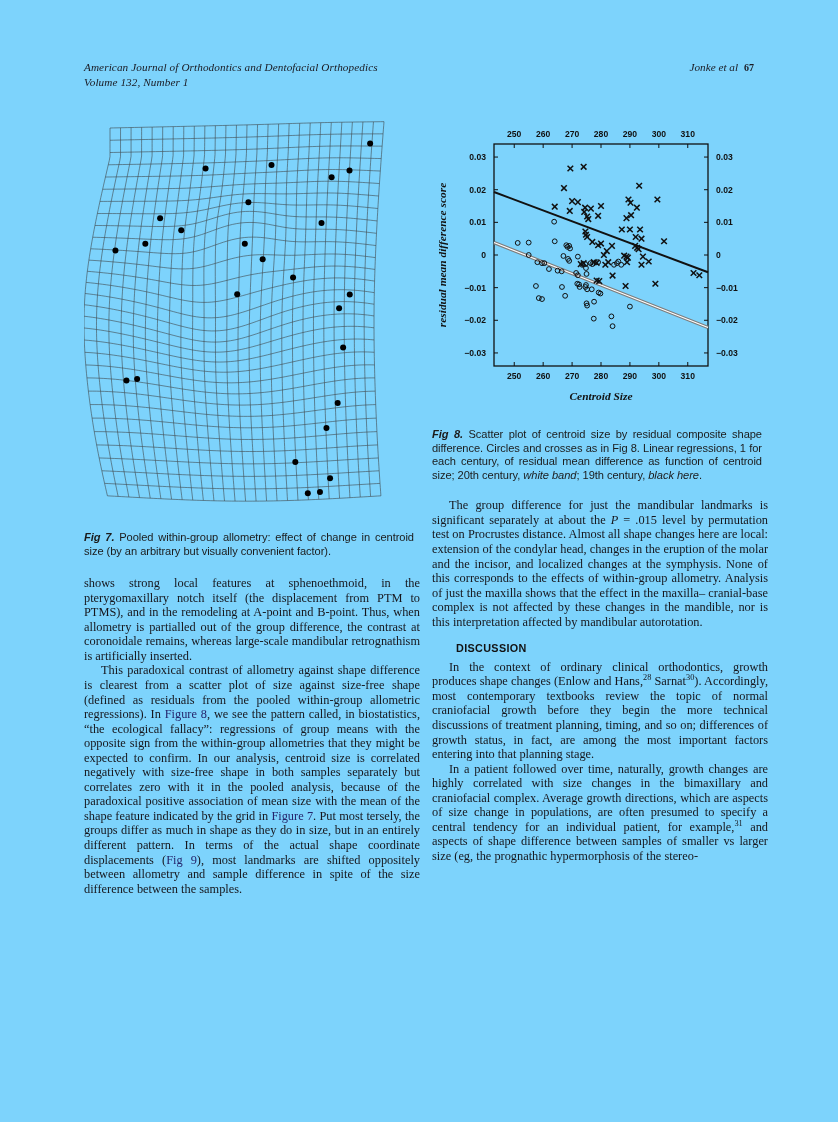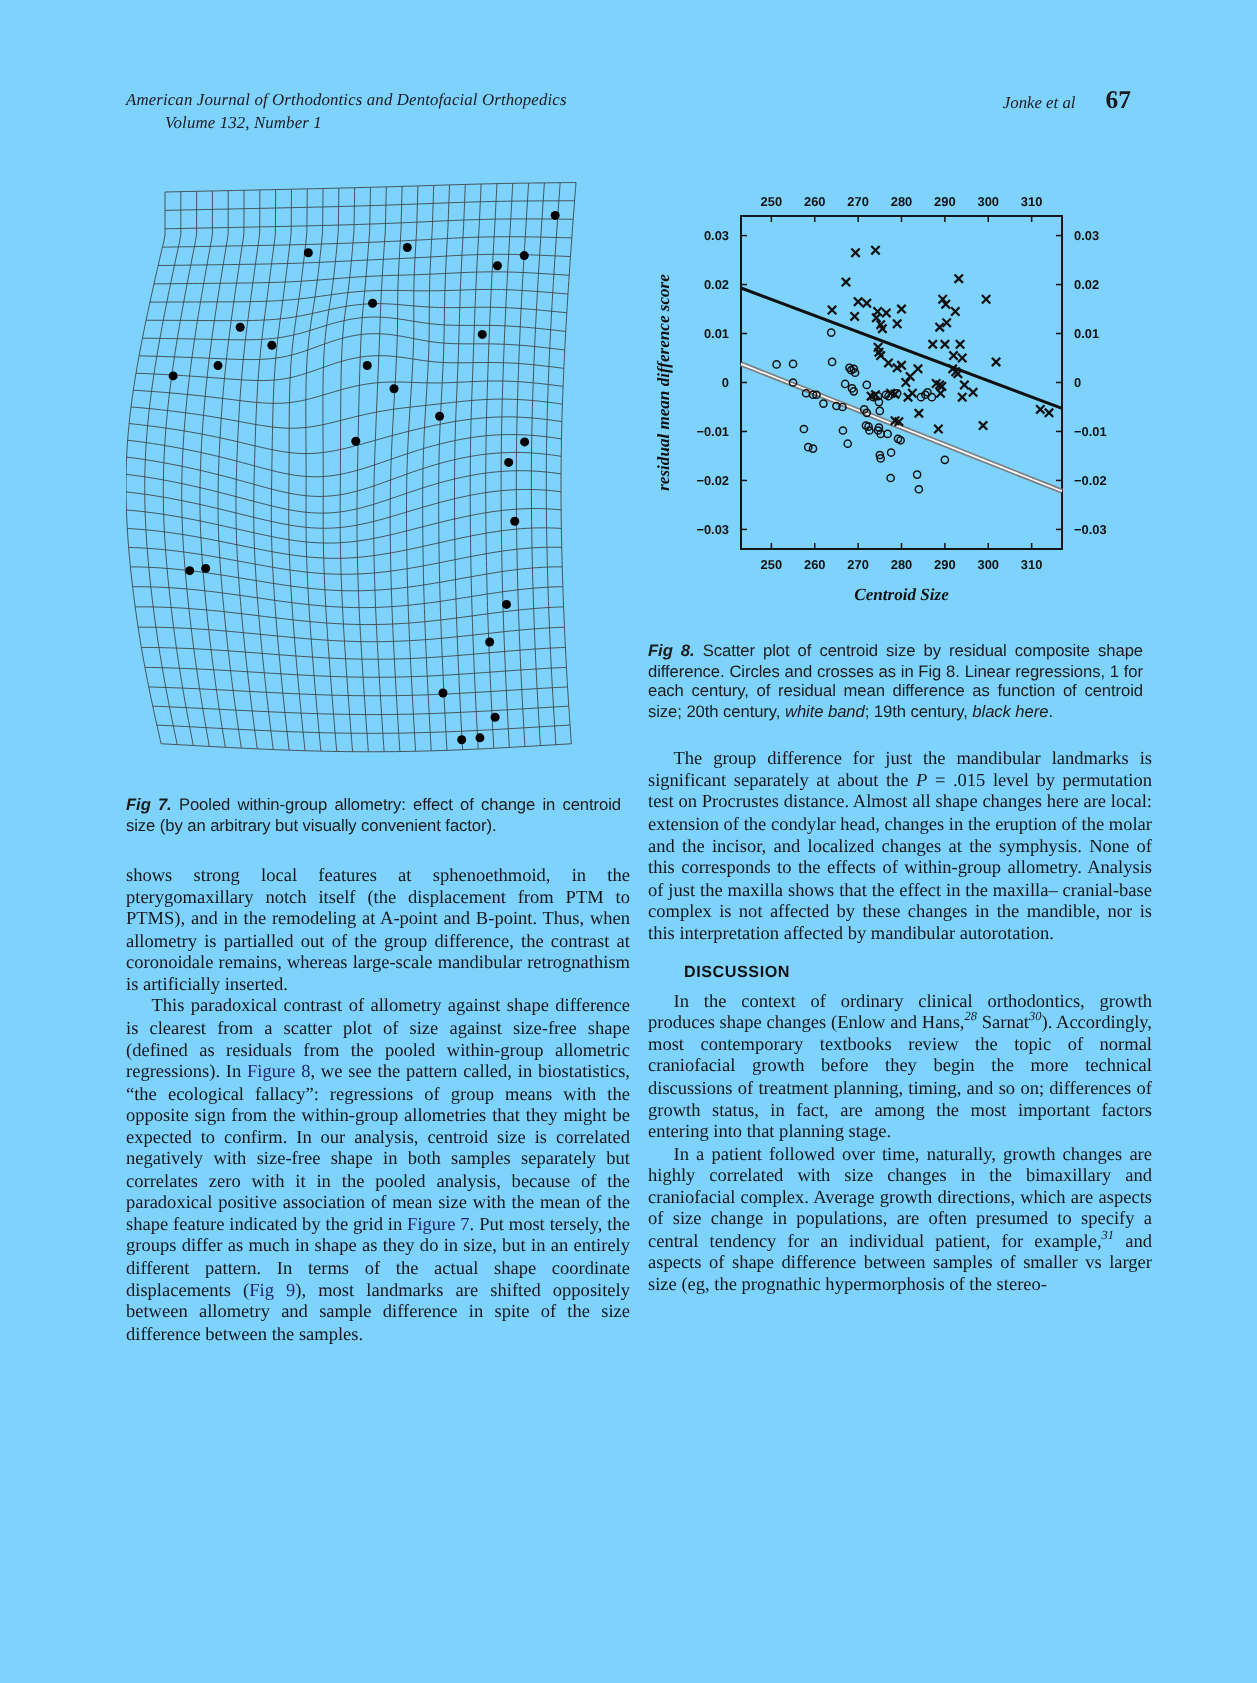--- a/index.html
+++ b/index.html
@@ -19,29 +19,29 @@
   .runhead{
     position:absolute;left:84px;top:60px;width:670px;height:30px;
   }
   .runhead .left{
     position:absolute;left:0;top:0;
     font-family:"Liberation Serif", serif;
     font-style:italic;font-size:11.2px;line-height:14.5px;
     letter-spacing:.1px;color:#1a1a22;
     white-space:nowrap;
   }
-  .runhead .left .l2{display:block;margin-left:26px;}
+  .runhead .left .l2{display:block;}
   .runhead .left .vol-num{font-style:italic;}
   .runhead .right{
     position:absolute;right:0;top:0;
     font-style:italic;font-size:11.2px;line-height:14.5px;
     color:#1a1a22;white-space:nowrap;
   }
   .runhead .right .pageno{
-    font-style:normal;font-weight:bold;font-size:17px;margin-left:20px;
+    font-style:normal;font-weight:bold;font-size:10px;margin-left:6px;
   }
 
   
   .col-left{position:absolute;left:84px;top:118px;width:336px;}
   .col-right{position:absolute;left:432px;top:118px;width:336px;}
 
   
   .fig7-wrap{position:relative;width:336px;height:390px;}
   .fig7-wrap svg{display:block;width:336px;height:390px;}
 
@@ -69,21 +69,21 @@
     font-size:12.35px;
     line-height:14.55px;
     text-align:justify;
     text-justify:inter-word;
     color:#16161c;
     hyphens:none;
   }
   .body p{margin:0;}
   .body p.indent{text-indent:17px;}
   .body .figref{color:#24246b;}
-  .body sup{font-size:8.3px;vertical-align:super;line-height:0;font-style:italic;}
+  .body sup{font-size:8.3px;vertical-align:super;line-height:0;}
   .body i{font-style:italic;}
 
   .sec-head{
     font-family:"Liberation Sans", sans-serif;
     font-weight:bold;
     font-size:10.8px;
     letter-spacing:.35px;
     margin:12px 0 4px 0;
     color:#121212;
     padding-left:24px;

